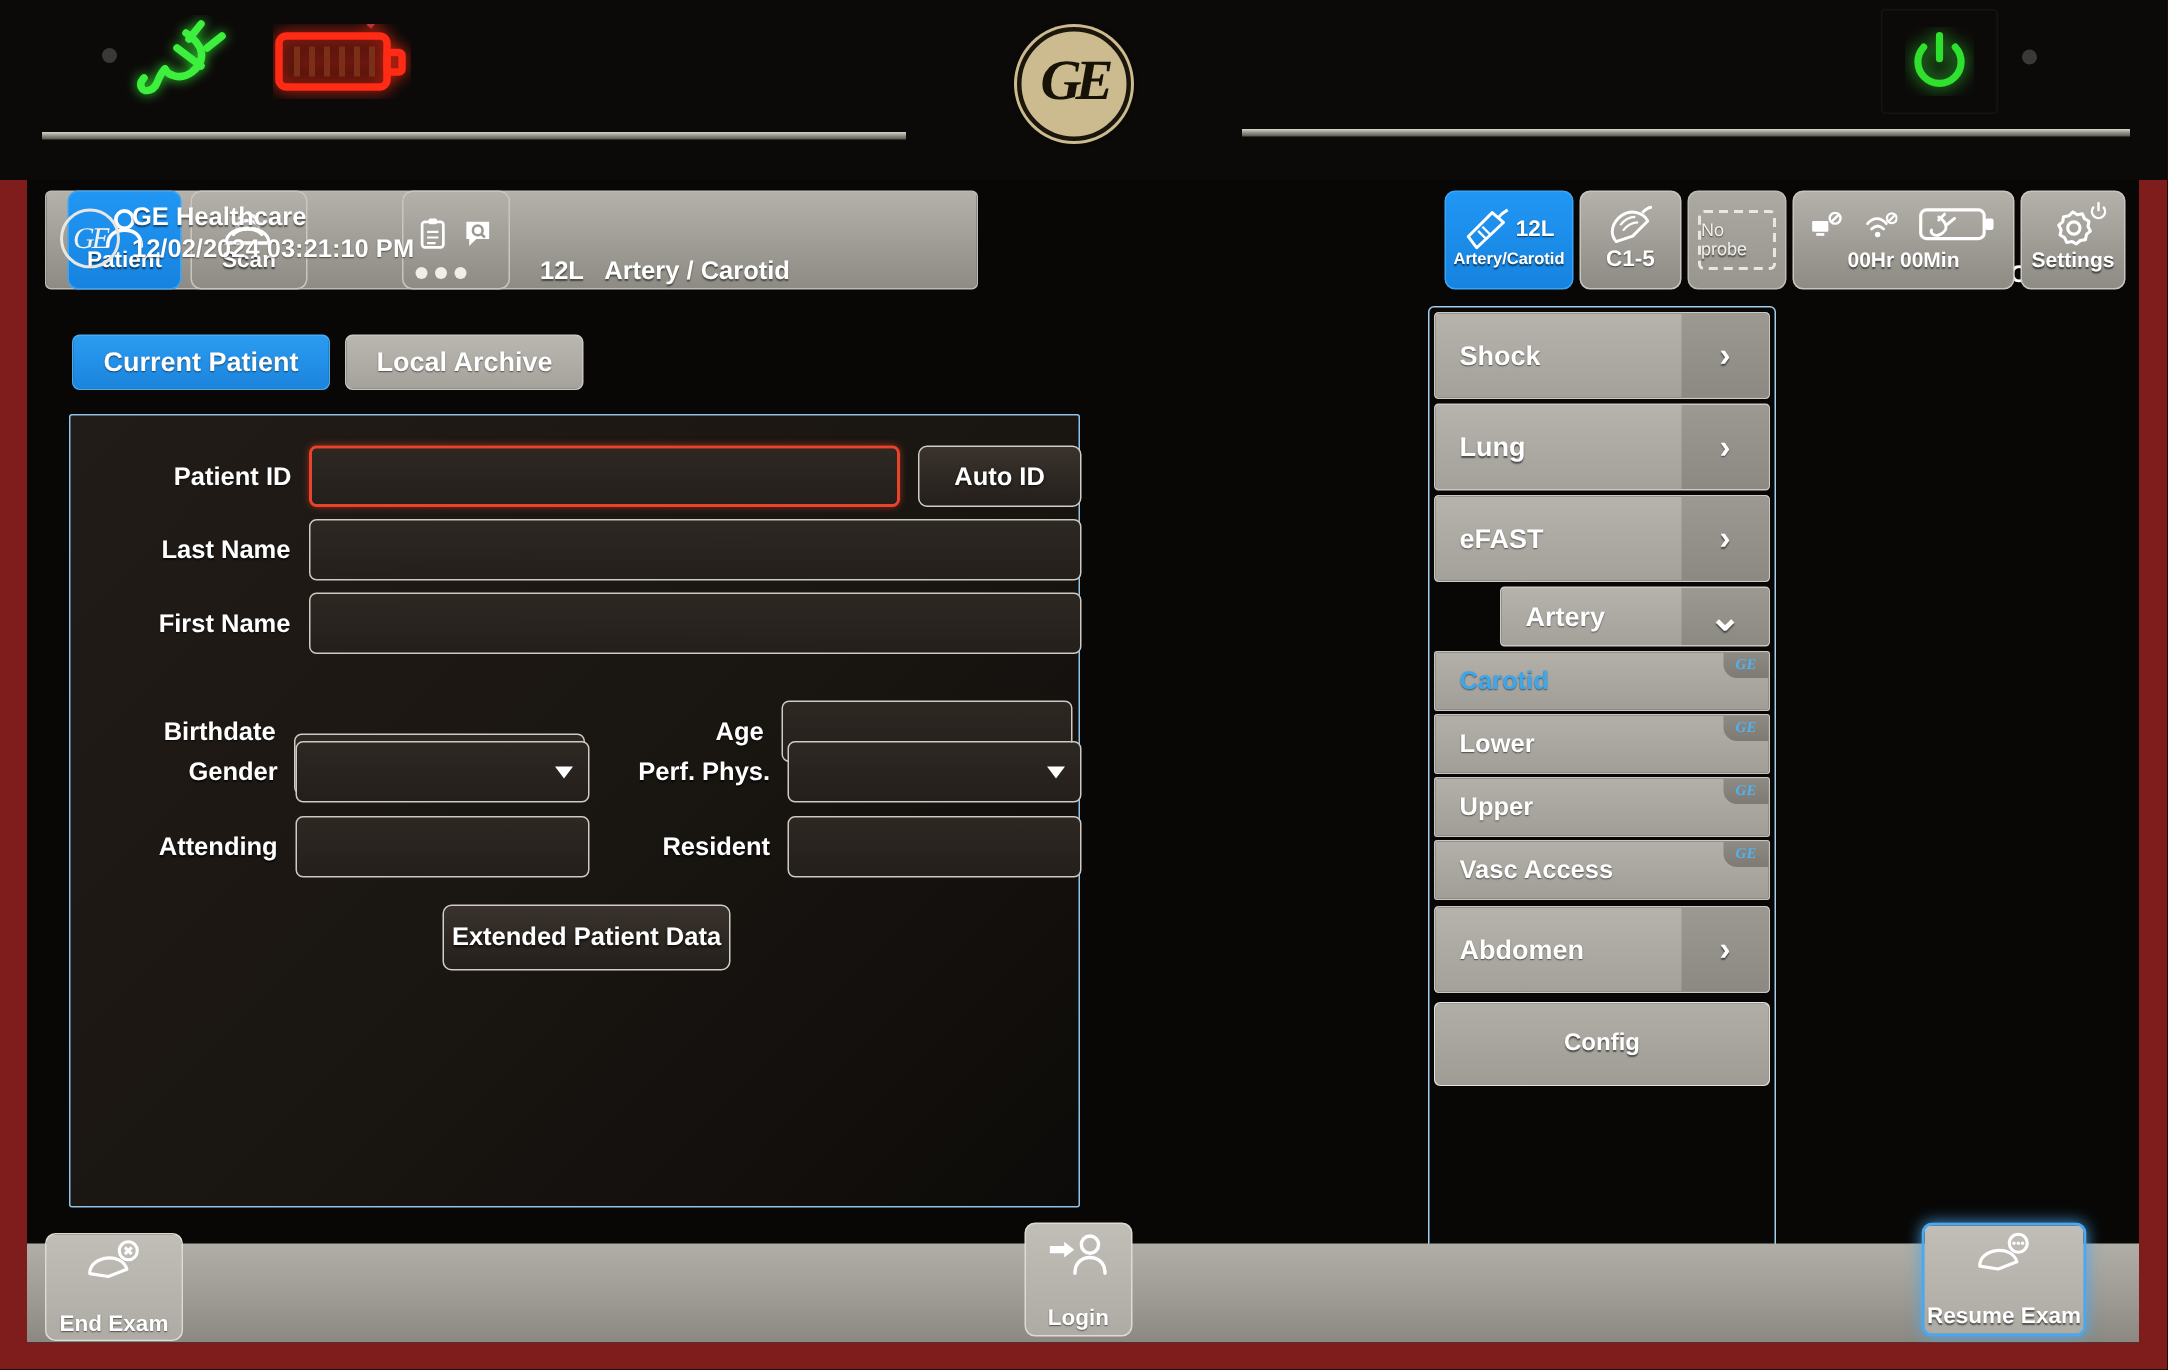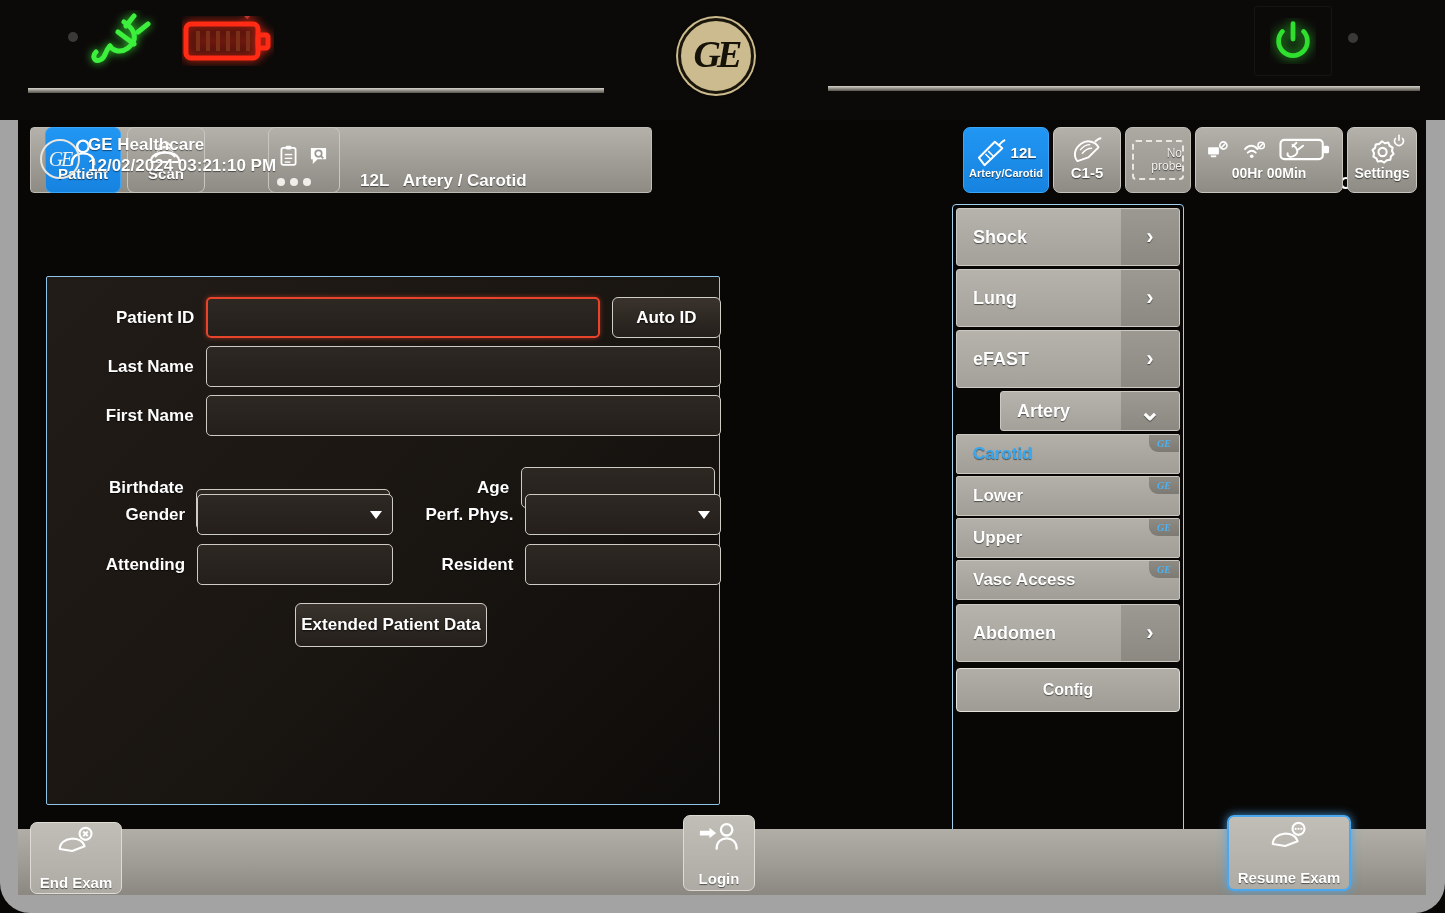--- a/index.html
+++ b/index.html
@@ -2,21 +2,21 @@
 <html><head>
 <meta charset="utf-8">
 <style>
   * { box-sizing: border-box; margin: 0; padding: 0; }
   html, body {
     width: 1445px; height: 913px;
     background: #080706;
     font-family: "Liberation Sans", sans-serif;
     overflow: hidden;
   }
-  #root { position: relative; width: 1445px; height: 913px; background: #a3a3a3; border-radius: 30px; }
+  #root { position: relative; width: 1445px; height: 913px; background: #7f1d1d; }
 
   
   .bezel-top {
     position: absolute; left: 0; top: 0; width: 1445px; height: 120px;
     background: #0c0a09;
   }
   .bezel-dot {
     position: absolute; width: 10px; height: 10px; border-radius: 50%;
     background: #4a4a46; opacity: .75;
   }
@@ -91,21 +91,21 @@
                 background: linear-gradient(180deg,#aba9a2,#97958d);
                 border: 1px solid #bdbbb4; }
   .tb-status  { left: 1165px; width: 148px; }
   .tb-settings{ left: 1317px; width: 70px; }
 
   .tb-label { font-size: 15px; font-weight: 700; line-height: 1.05; }
   .tb-label.small { font-size: 11px; }
   .noprobe-box {
     width: 52px; height: 40px; border: 2px dashed #e9e7e1; border-radius: 4px;
     display: flex; align-items: center; justify-content: center;
-    font-size: 12px; line-height: 1.05; text-align: right; color: #f3f1ec;
+    font-size: 12px; line-height: 1.05; text-align: left; color: #f3f1ec;
     font-weight: 400;
   }
 
   
   .info-ge {
     position: absolute; left: 10px; top: 12px; width: 40px; height: 40px;
     border-radius: 50%; border: 2px solid #e8e6e0;
     display: flex; align-items: center; justify-content: center;
     font-family: "Liberation Serif", serif; font-style: italic;
     font-size: 20px; color: #f2f0ea; letter-spacing: -2px;
@@ -200,21 +200,21 @@
   .ge-badge {
     position: absolute; right: 0; top: 0; width: 30px; height: 17px;
     background: linear-gradient(180deg,#8d8b83,#7c7a72);
     border-bottom-left-radius: 9px;
     display: flex; align-items: center; justify-content: center;
     font-size: 10px; font-weight: 700; color: #4fb3f2;
     font-family: "Liberation Serif", serif; font-style: italic;
     text-shadow: none;
   }
   .config-btn {
-    height: 44px; margin-top: 6px;
+    height: 56px; margin-top: 6px;
     background: linear-gradient(180deg,#b0aea7 0%, #9e9c94 100%);
     border: 1px solid #e4e2db; border-radius: 4px;
     display: flex; align-items: center; justify-content: center;
     color: #fff; font-size: 16px; font-weight: 700;
     text-shadow: 0 1px 1px rgba(0,0,0,.55);
   }
 
   
   .bottombar {
     position: absolute; left: 0; bottom: 0; width: 1408px; height: 66px;
@@ -223,21 +223,21 @@
   .bb-btn {
     position: absolute; border-radius: 7px;
     display: flex; flex-direction: column; align-items: center; justify-content: center;
     color: #fff; font-size: 15px; font-weight: 700;
     text-shadow: 0 1px 1px rgba(0,0,0,.55);
     background: linear-gradient(180deg,#c0beb7 0%, #adaba3 100%);
     border: 1px solid #dddbd4;
   }
   .bb-end    { left: 12px;  top: -7px; width: 92px; height: 72px; }
   .bb-login  { left: 665px; top: -14px; width: 72px; height: 76px; }
-  .bb-resume { left: 1209px; top: -14px; width: 124px; height: 76px;
+  .bb-resume { left: 1263px; top: -14px; width: 110px; height: 76px;
                border: 2px solid #4aa8f0; box-shadow: 0 0 10px rgba(74,168,240,.85); }
   .bb-lbl { margin-top: 19px; }
   svg { display: block; }
 </style>
 </head>
 <body>
 
 <div id="root">
 
   <div class="bezel-top">
@@ -435,20 +435,28 @@
             <g fill="none" stroke="#fff" stroke-width="1.8" stroke-linecap="round">
               <path d="M4 5 A5 5 0 1 0 12 5"></path>
                 <line x1="8" y1="1.5" x2="8" y2="7"></line>
             </g>
           </svg>
         </div>
         <span class="tb-label" style="font-size:14px;">Settings</span>
       </div>
     </div>
 
+    <div class="tabs">
+      <div class="tab active">
+        <span>Current Patient</span>
+      </div>
+      <div class="tab idle">
+        <span>Local Archive</span>
+      </div>
+    </div>
 
     <div class="formpanel">
 
       <div class="frow" style="left:0; top:20px; width:674px;">
         <div class="flabel" style="width:148px;padding-left:43px;">Patient ID</div>
         <div class="finput err" style="width:396px; margin-left:12px;">
           <span></span>
         </div>
         <div class="btn-dark" style="width:110px; height:41px; margin-left:12px;">
           <span>Auto ID</span>

